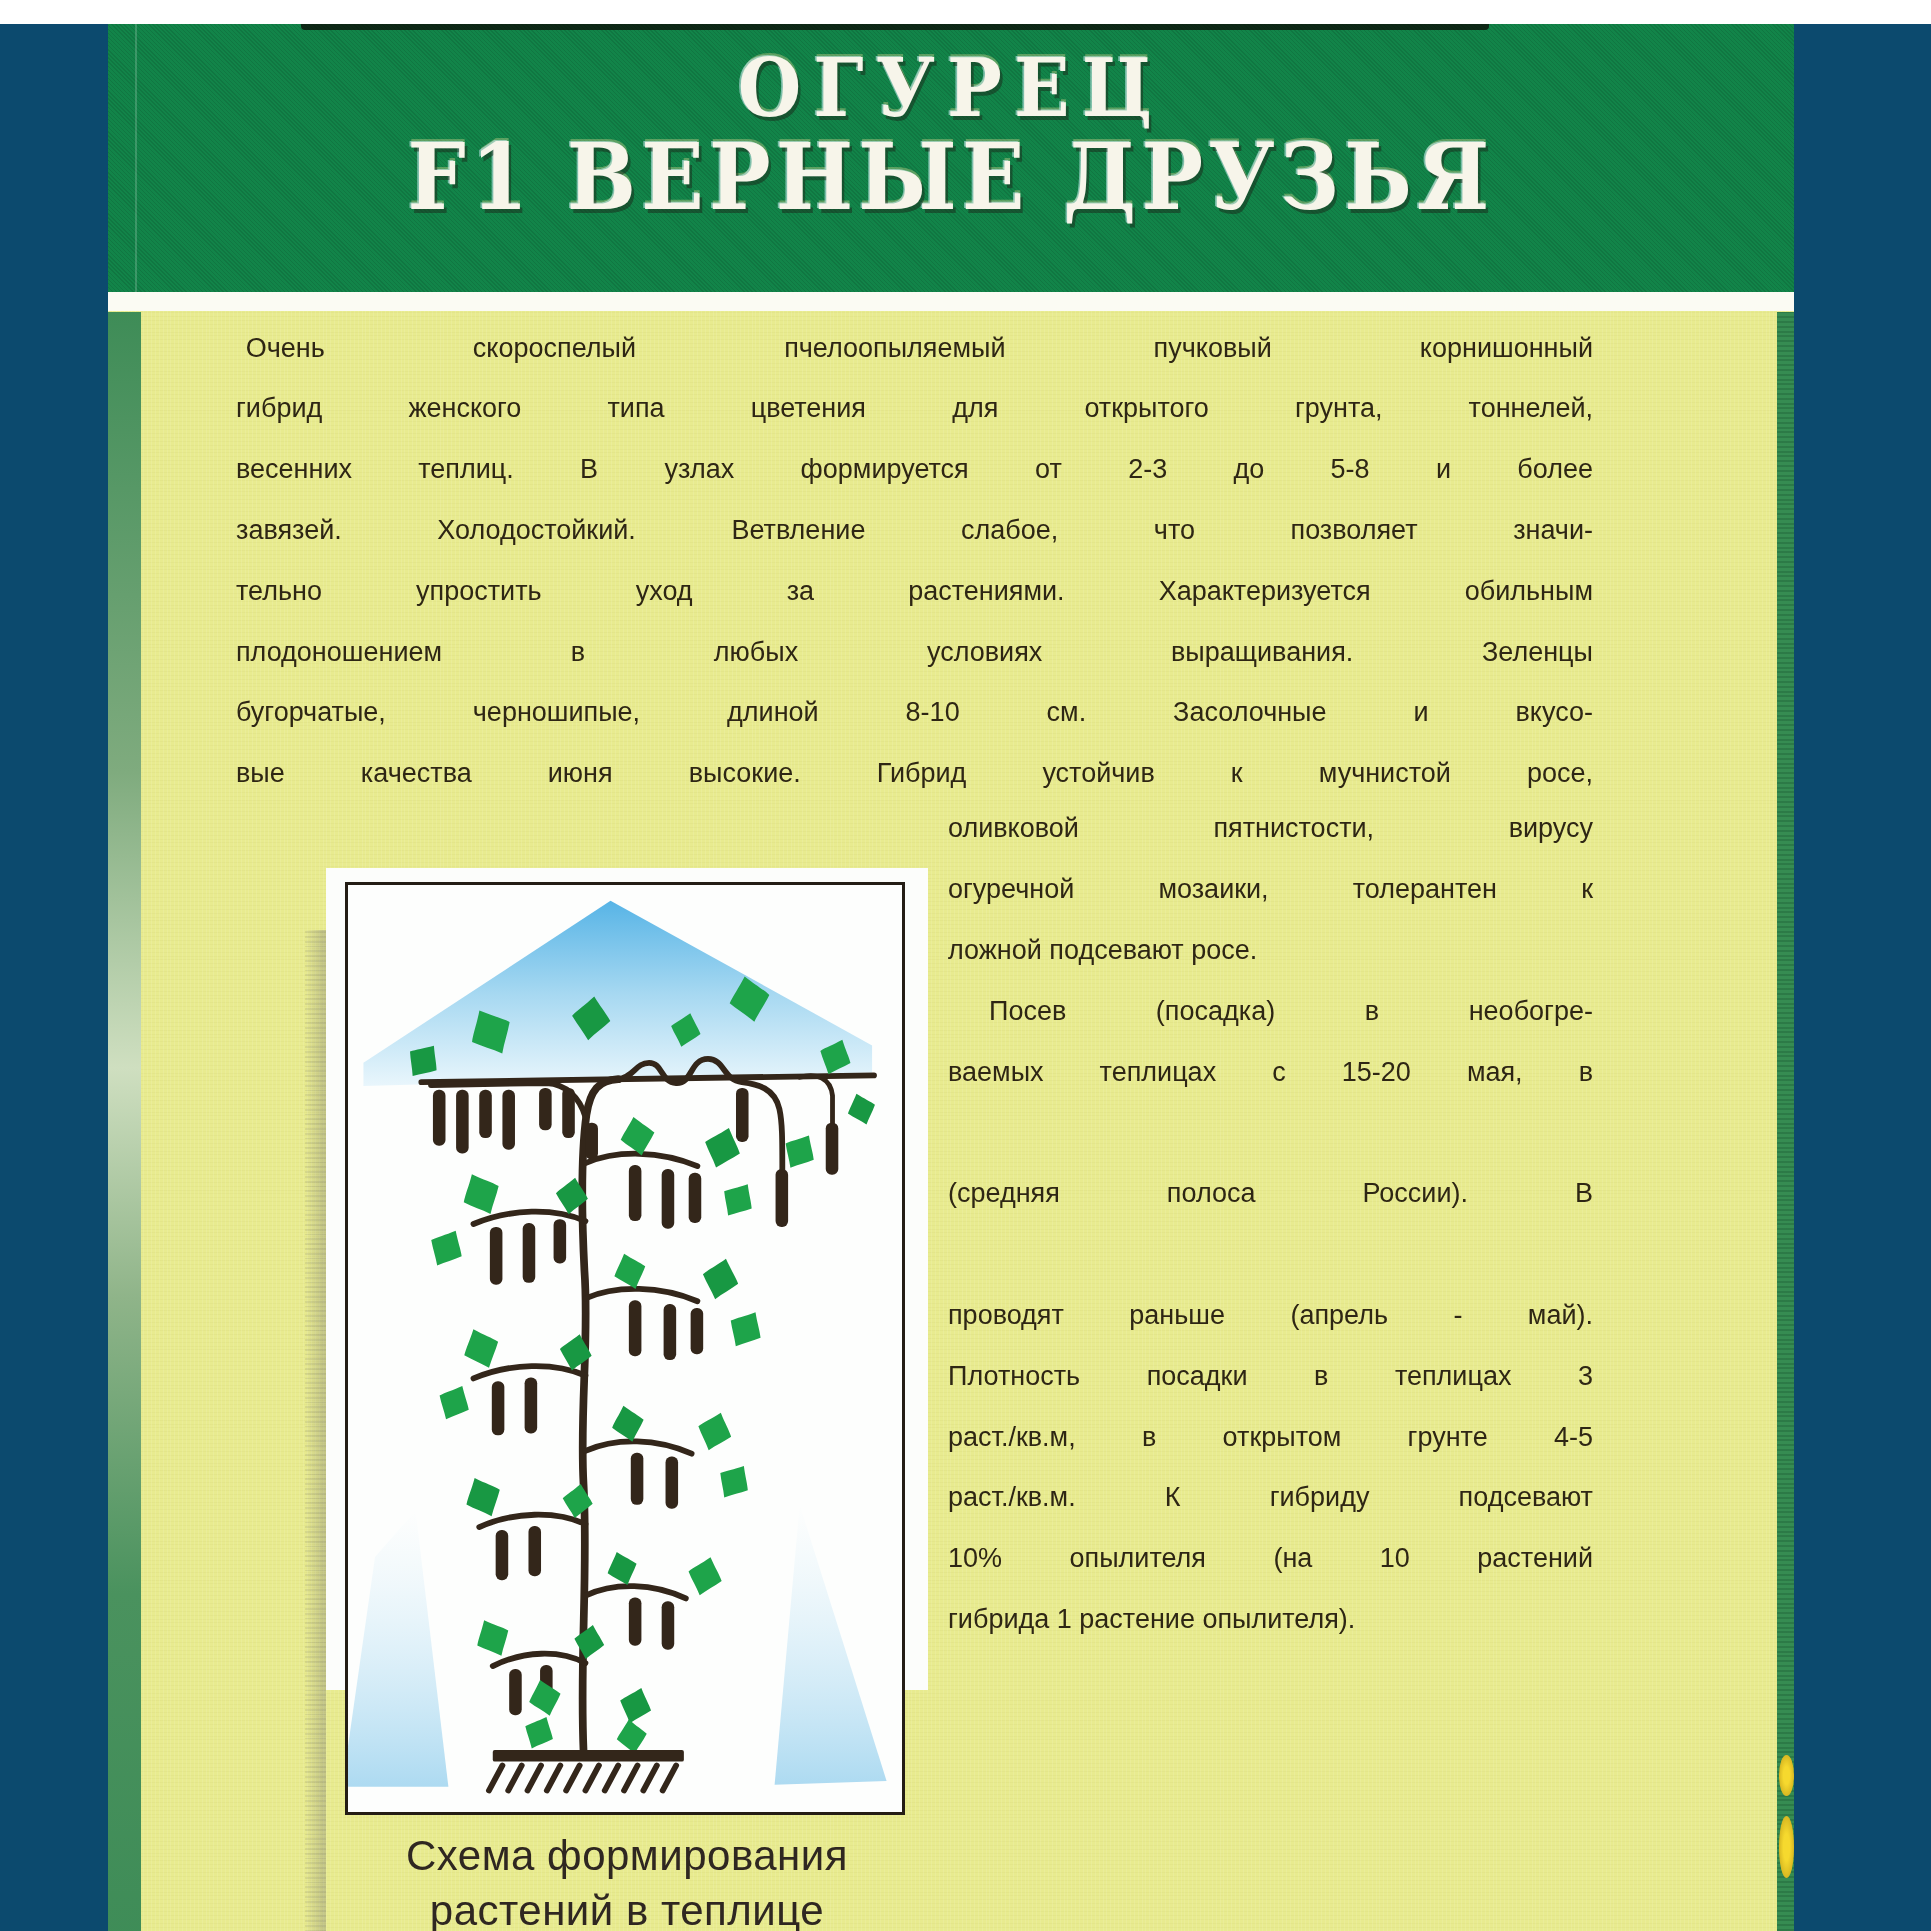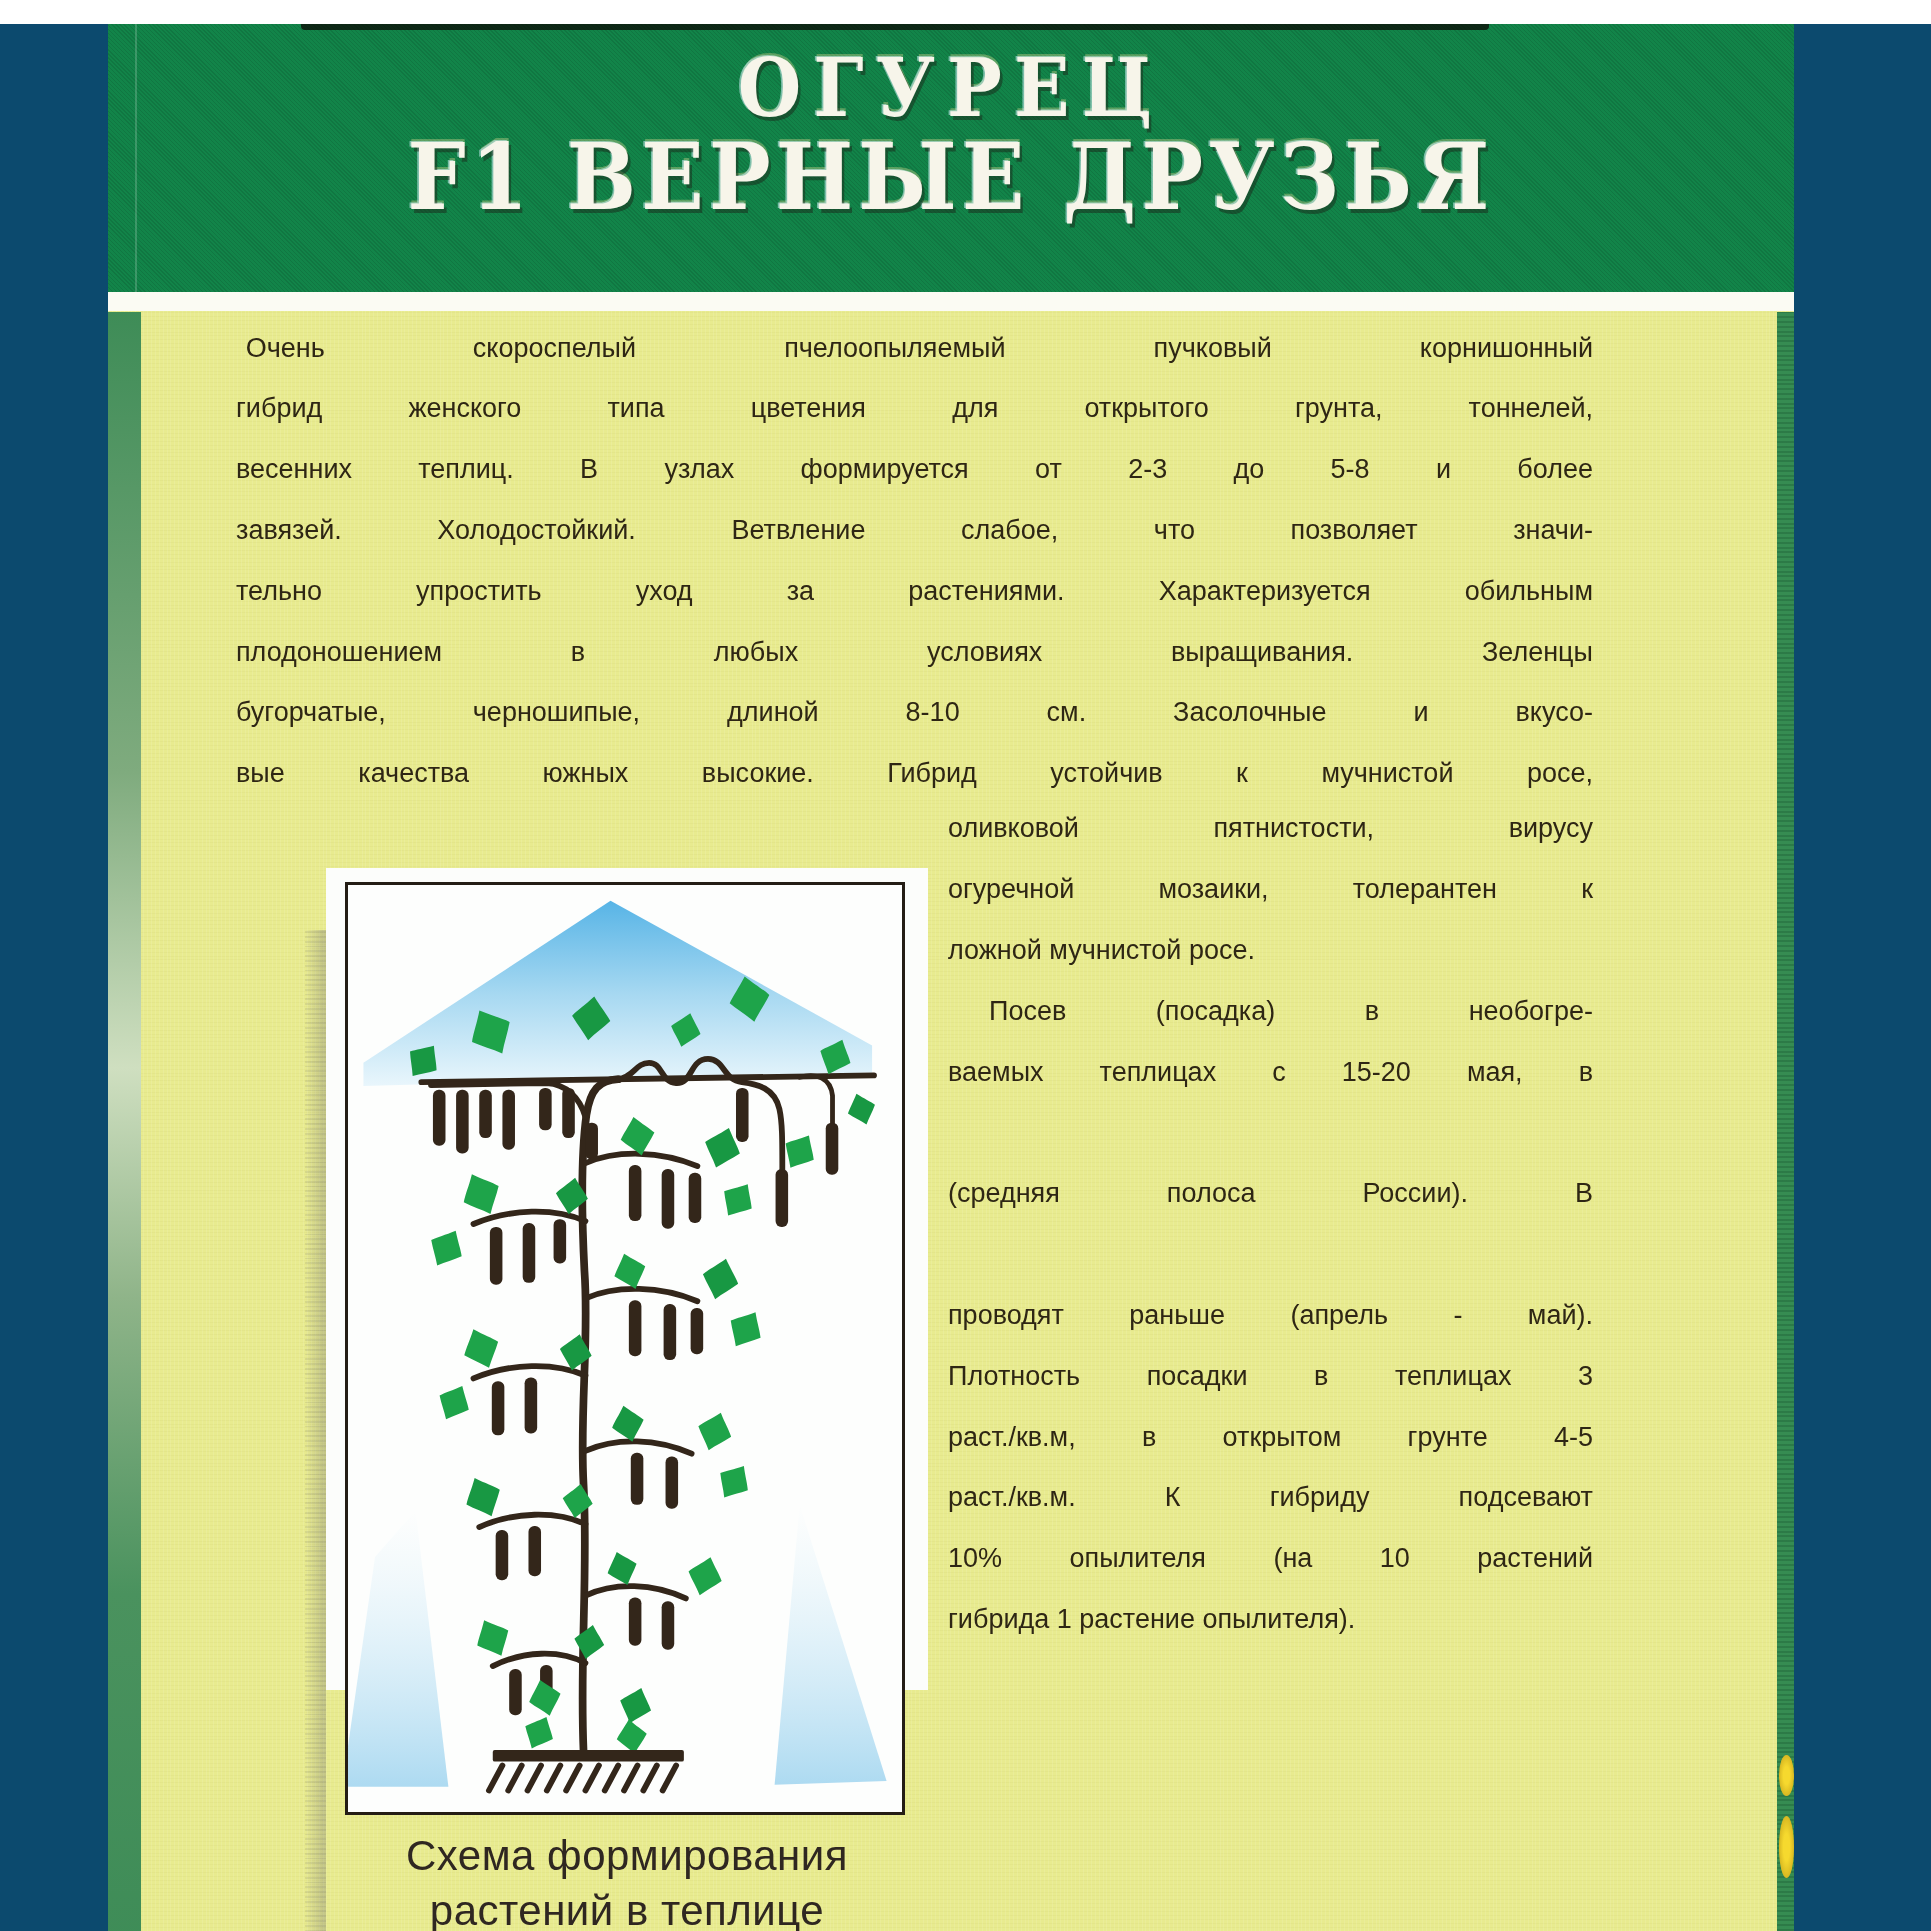--- a/index.html
+++ b/index.html
@@ -77,25 +77,25 @@
       <i class="blob b2"></i>
     </div>
 
     <div class="line full" style="top:294px;text-indent:9.7px">Очень скороспелый пчелоопыляемый пучковый корнишонный</div>
     <div class="line full" style="top:354px">гибрид женского типа цветения для открытого грунта, тоннелей,</div>
     <div class="line full" style="top:415px">весенних теплиц. В узлах формируется от 2-3 до 5-8 и более</div>
     <div class="line full" style="top:476px">завязей. Холодостойкий. Ветвление слабое, что позволяет значи-</div>
     <div class="line full" style="top:537px">тельно упростить уход за растениями. Характеризуется обильным</div>
     <div class="line full" style="top:598px">плодоношением в любых условиях выращивания. Зеленцы</div>
     <div class="line full" style="top:658px">бугорчатые, черношипые, длиной 8-10 см. Засолочные и вкусо-</div>
-    <div class="line full" style="top:719px">вые качества южных высокие. Гибрид устойчив к мучнистой росе,</div>
+    <div class="line full" style="top:719px">вые качества июня высокие. Гибрид устойчив к мучнистой росе,</div>
 
     <div class="line col" style="top:774px">оливковой пятнистости, вирусу</div>
     <div class="line col" style="top:835px">огуречной мозаики, толерантен к</div>
-    <div class="line col nat" style="top:896px">ложной мучнистой росе.</div>
+    <div class="line col nat" style="top:896px">ложной подсевают росе.</div>
     <div class="line col" style="top:957px;text-indent:41px">Посев (посадка) в необогре-</div>
     <div class="line col" style="top:1018px">ваемых теплицах с 15-20 мая, в</div>
     <div class="line col" style="top:1139px">(средняя полоса России). В</div>
     <div class="line col" style="top:1261px">проводят раньше (апрель - май).</div>
     <div class="line col" style="top:1322px">Плотность посадки в теплицах 3</div>
     <div class="line col" style="top:1383px">раст./кв.м, в открытом грунте 4-5</div>
     <div class="line col" style="top:1443px">раст./кв.м. К гибриду подсевают</div>
     <div class="line col" style="top:1504px">10% опылителя (на 10 растений</div>
     <div class="line col nat" style="top:1565px">гибрида 1 растение опылителя).</div>
 

